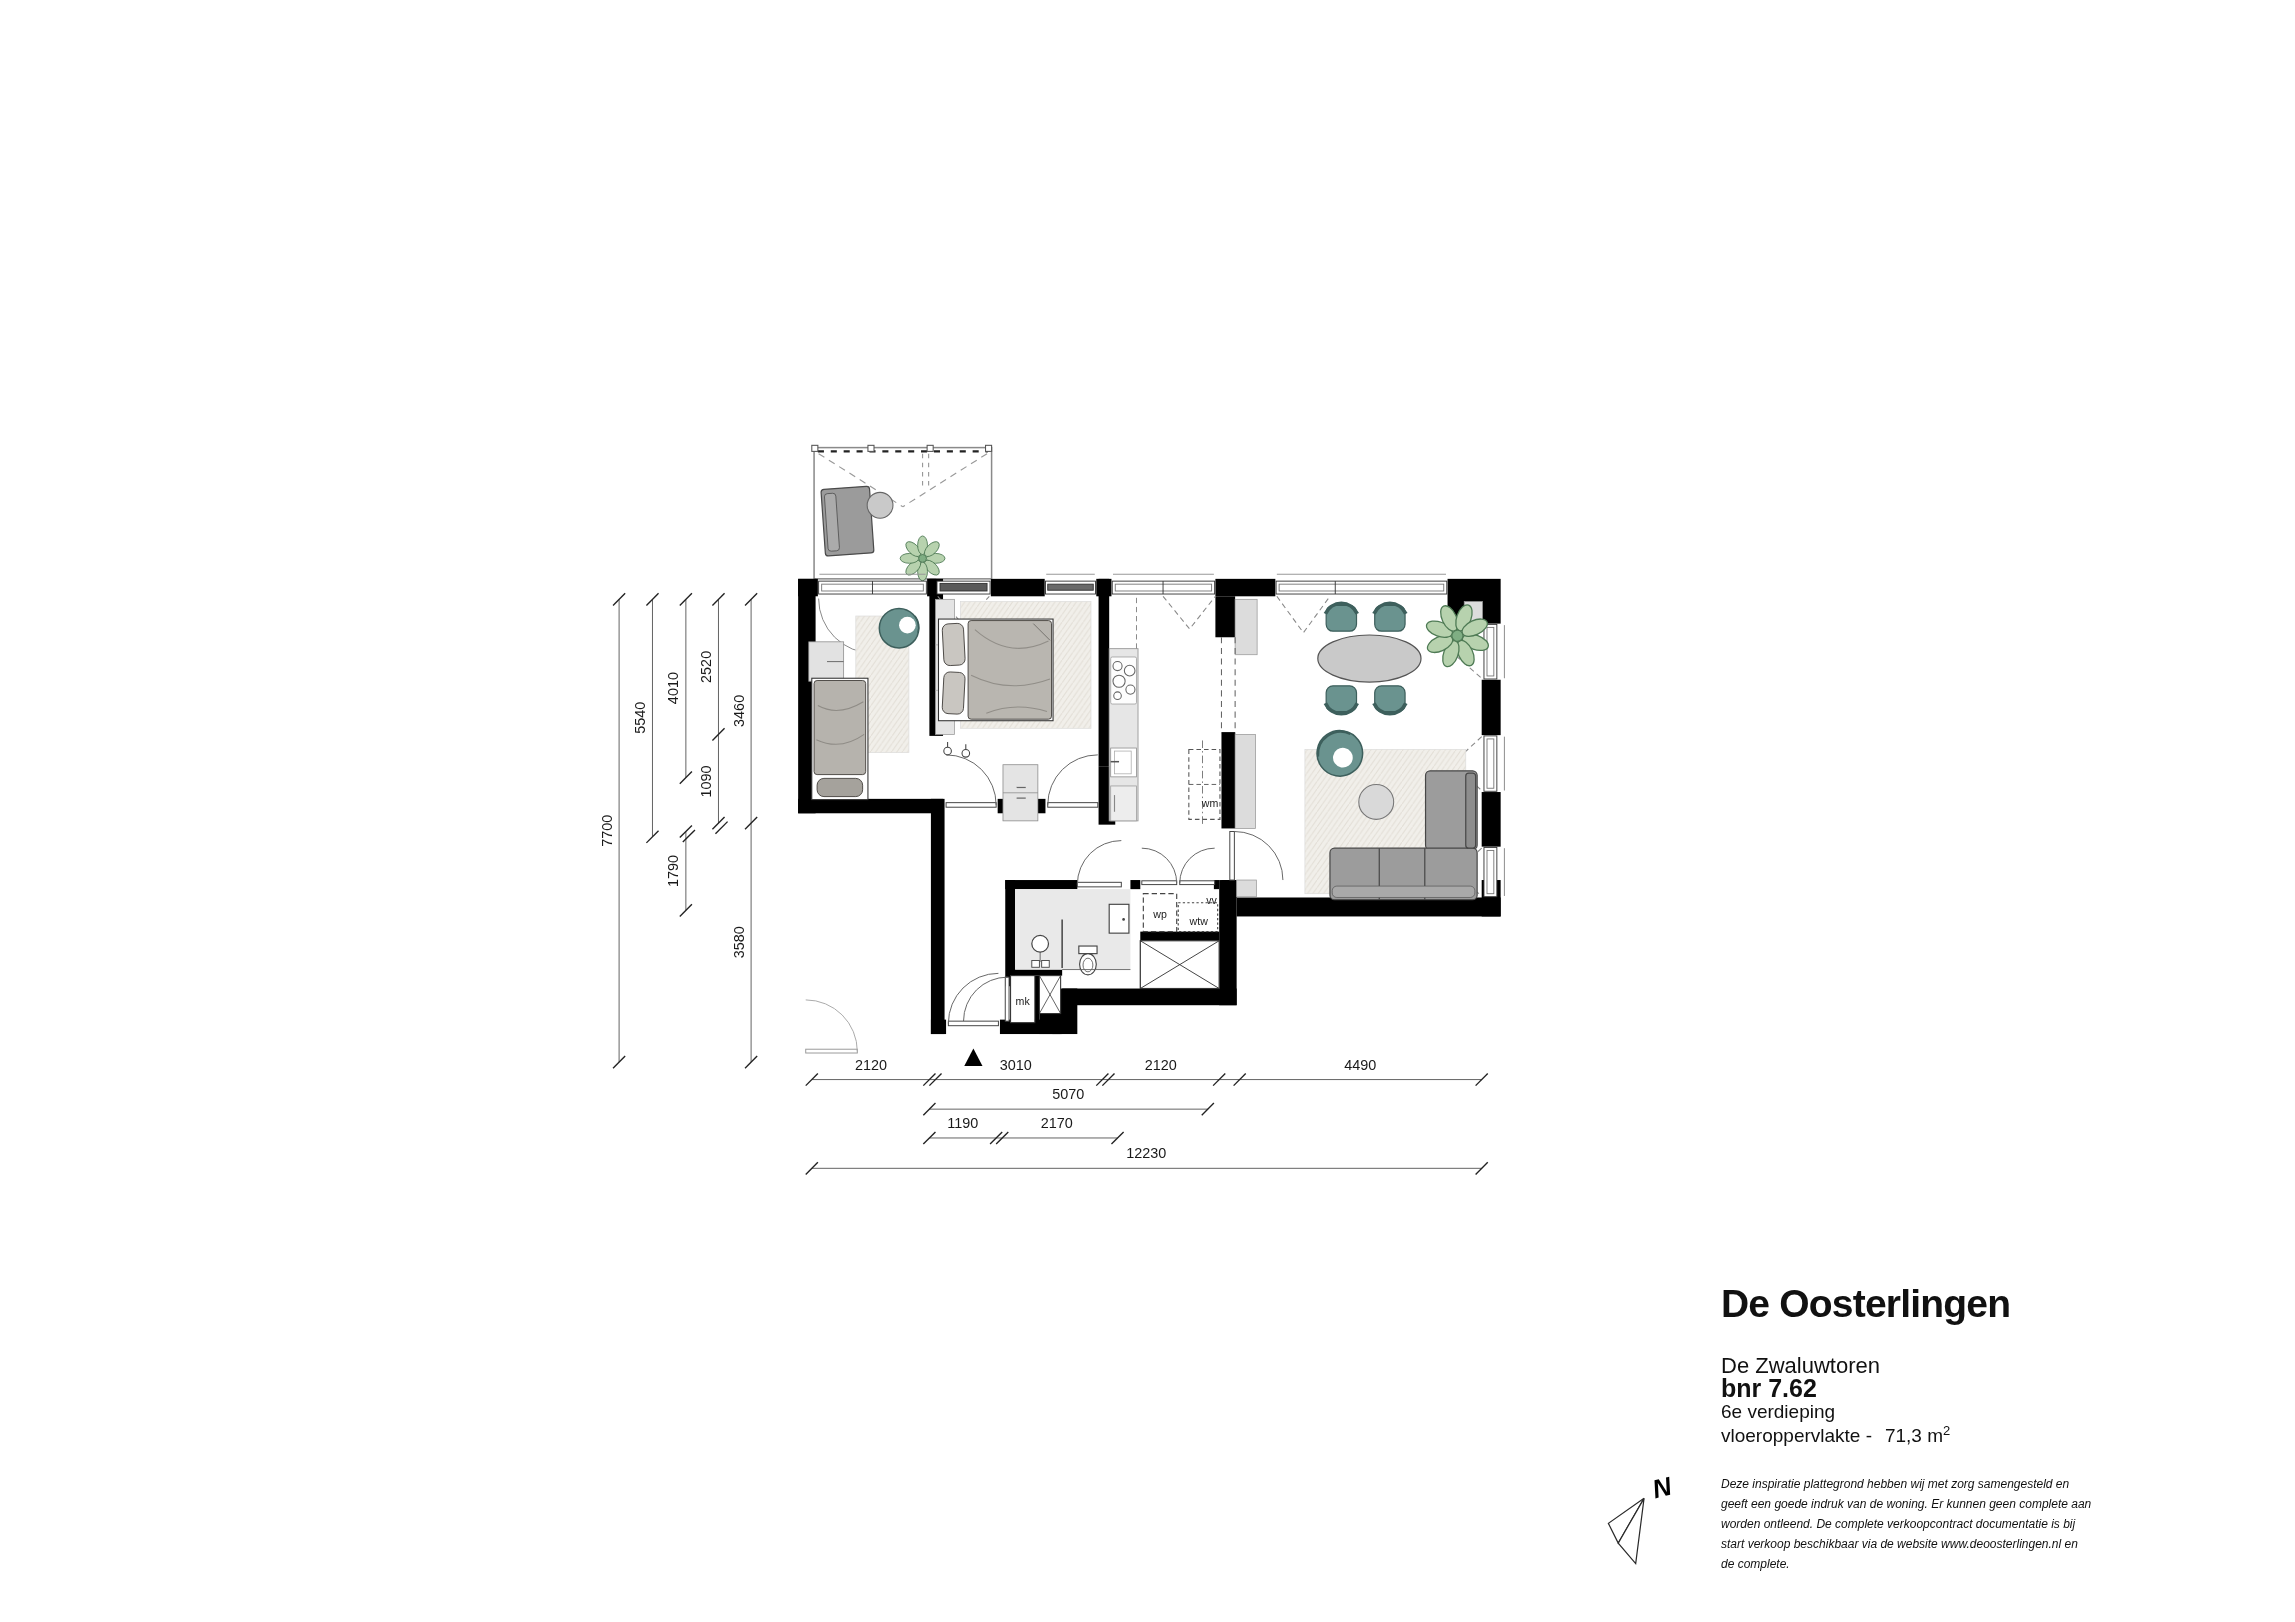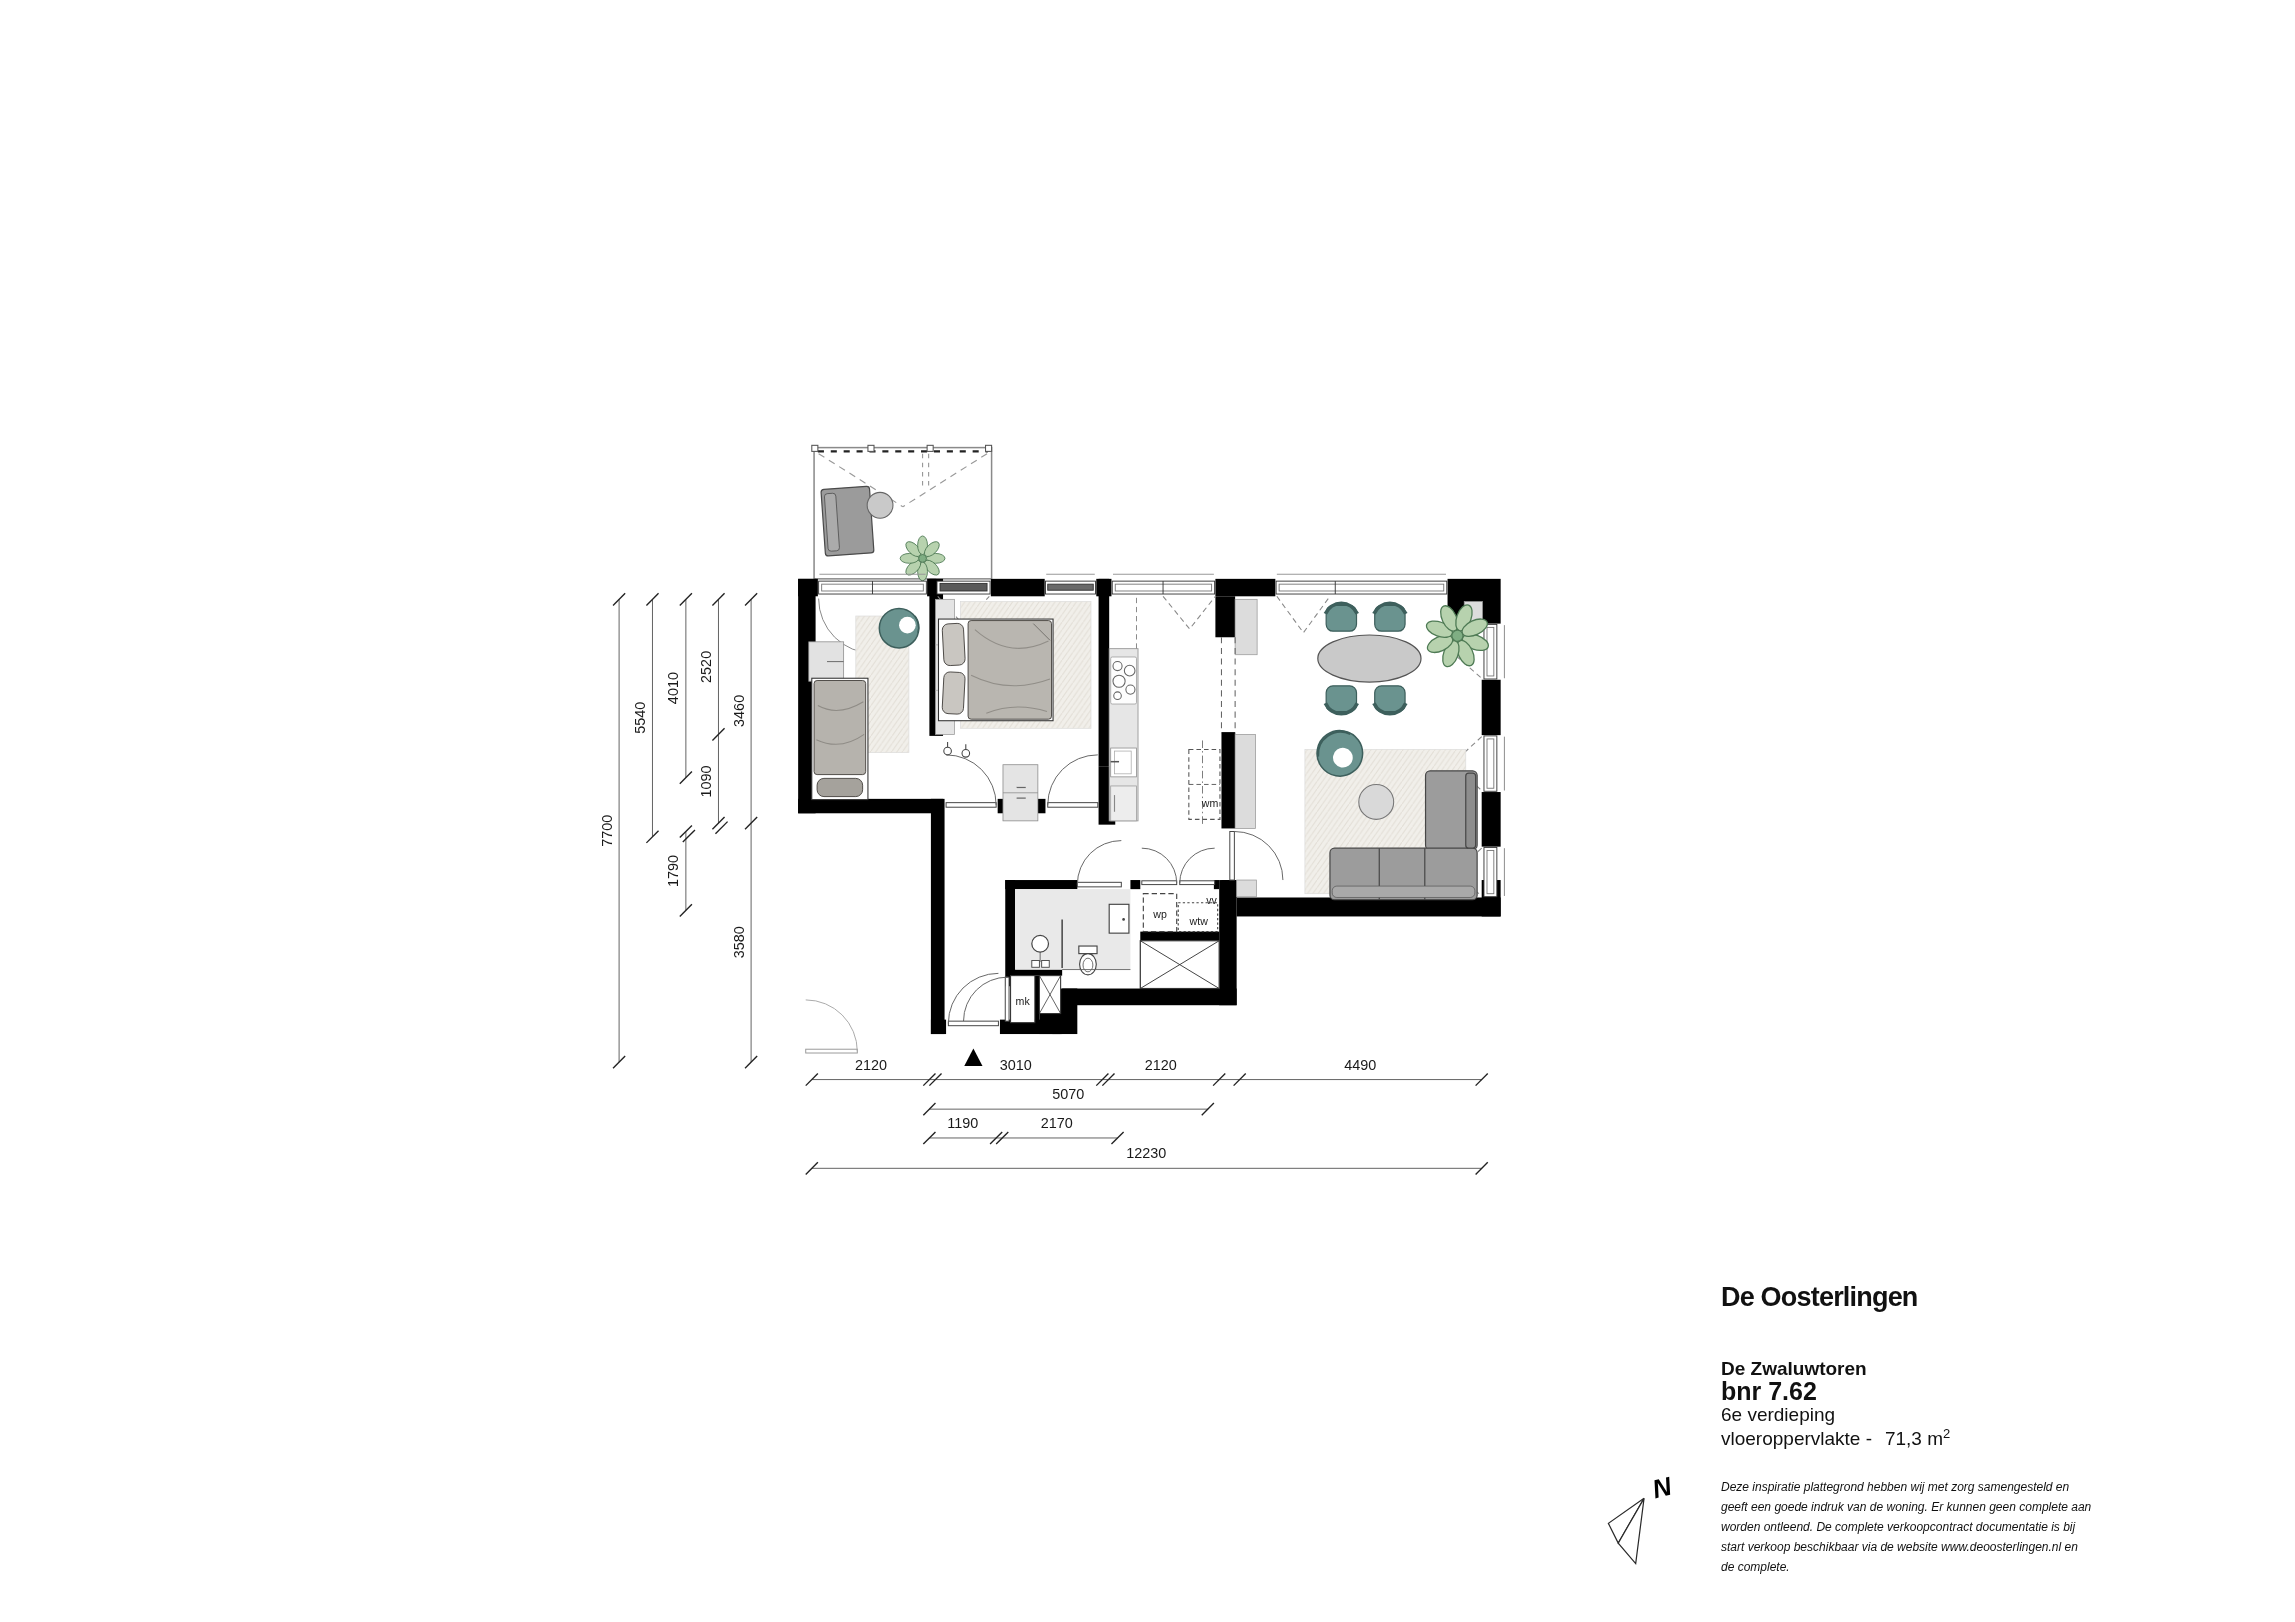--- a/index.html
+++ b/index.html
@@ -1,21 +1,21 @@
 <!DOCTYPE html>
 <html style="font-size:12px"><head>
 <meta charset="utf-8">
 <style>
   html,body{margin:0;padding:0;background:#ffffff;}
   body{width:2295px;height:1622px;position:relative;font-family:"Liberation Sans",sans-serif;color:#111;}
   #stage{position:absolute;left:0;top:0;width:2295px;height:1622px;}
   svg{position:absolute;left:0;top:0;}
   .titleblock{position:absolute;left:1721px;top:1282px;width:486px;}
-  .proj-title{font-size:27px;font-weight:bold;letter-spacing:-0.8px;}
-  .bld{margin-top:44px;font-size:19px;font-weight:bold;line-height:23px;}
+  .proj-title{font-size:39px;font-weight:bold;letter-spacing:-0.8px;}
+  .bld{margin-top:28px;font-size:22px;font-weight:normal;line-height:23px;}
   .bnr{font-size:25px;font-weight:bold;line-height:23px;}
   .floor{font-size:19px;font-weight:normal;line-height:23px;}
   .area{font-size:19px;}
   .area sup{font-size:13px;}
   .area .val{margin-left:7.6px;}
   .disclaimer{margin-top:27px;font-size:12px;font-style:italic;line-height:20px;}
   text{font-family:"Liberation Sans",sans-serif;}
   .dimtxt{font-size:19px;fill:#1a1a1a;}
   .lbl{font-size:14px;fill:#1a1a1a;}
   .wall{fill:#000;stroke:none;}

